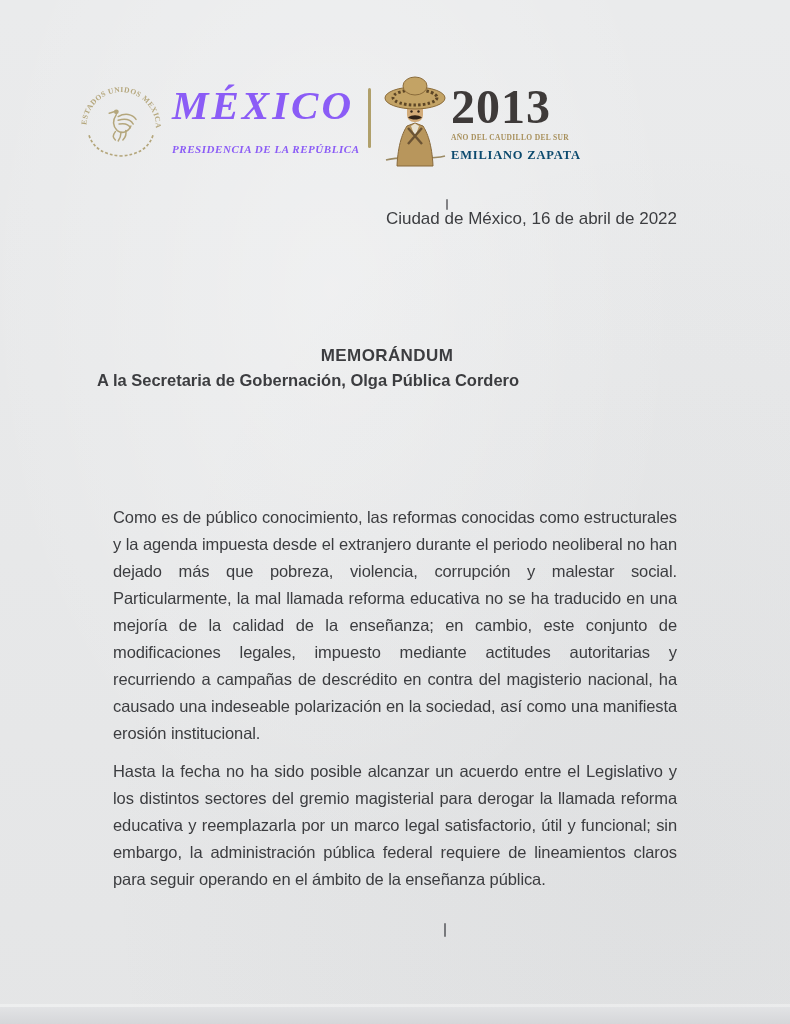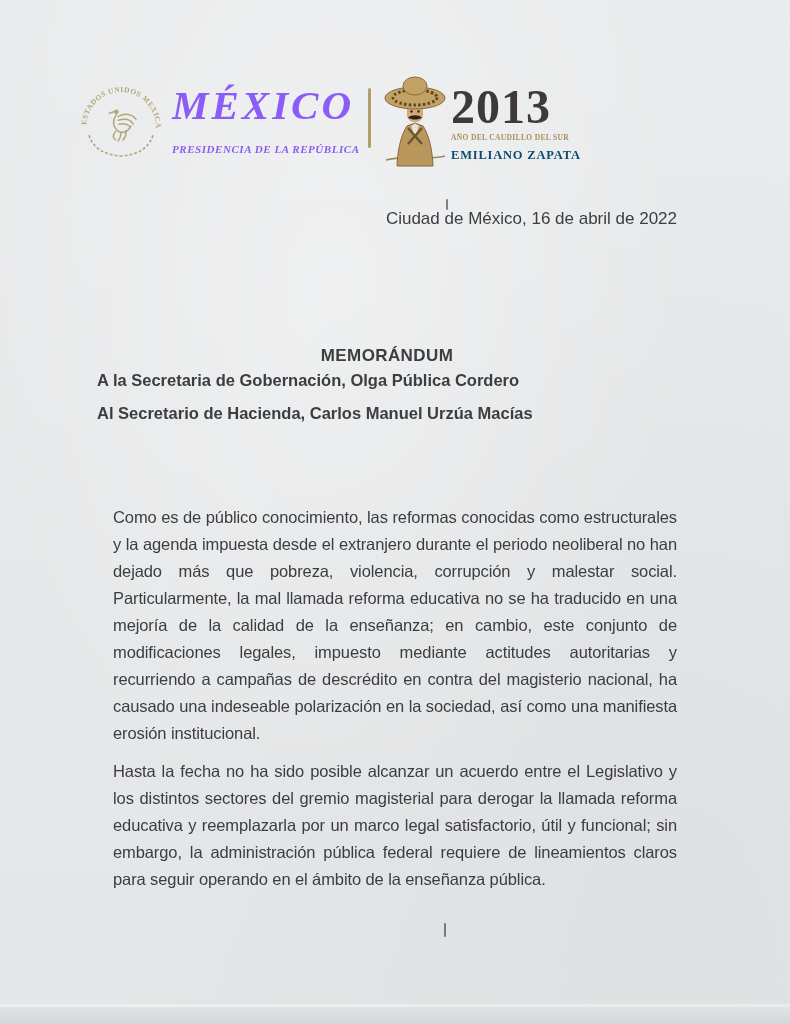--- a/index.html
+++ b/index.html
@@ -129,21 +129,20 @@
     <div class="tagline" style="color:#a78f5a;">AÑO DEL CAUDILLO DEL SUR</div>
     <div class="figure-name">EMILIANO ZAPATA</div>
   </div>
 
   <div class="content dateline">Ciudad de México, 16 de abril de 2022</div>
 
   <div class="content doc-title">MEMORÁNDUM</div>
 
   <div class="content recipients">
     <div class="recipient">A la Secretaria de Gobernación, Olga Pública Cordero</div>
-    <div class="recipient">Al Secretario de Hacienda, Carlos Manuel Urzúa Macías</div>
   </div>
 
   <div class="content bodytext">
     <p>Como es de público conocimiento, las reformas conocidas como estructurales y la agenda impuesta desde el extranjero durante el periodo neoliberal no han dejado más que pobreza, violencia, corrupción y malestar social. Particularmente, la mal llamada reforma educativa no se ha traducido en una mejoría de la calidad de la enseñanza; en cambio, este conjunto de modificaciones legales, impuesto mediante actitudes autoritarias y recurriendo a campañas de descrédito en contra del magisterio nacional, ha causado una indeseable polarización en la sociedad, así como una manifiesta erosión institucional.</p>
     <p>Hasta la fecha no ha sido posible alcanzar un acuerdo entre el Legislativo y los distintos sectores del gremio magisterial para derogar la llamada reforma educativa y reemplazarla por un marco legal satisfactorio, útil y funcional; sin embargo, la administración pública federal requiere de lineamientos claros para seguir operando en el ámbito de la enseñanza pública.</p>
   </div>
 
   <div class="tick tick-top"></div>
   <div class="tick tick-bottom"></div>
   <div class="bottom-edge"></div>

